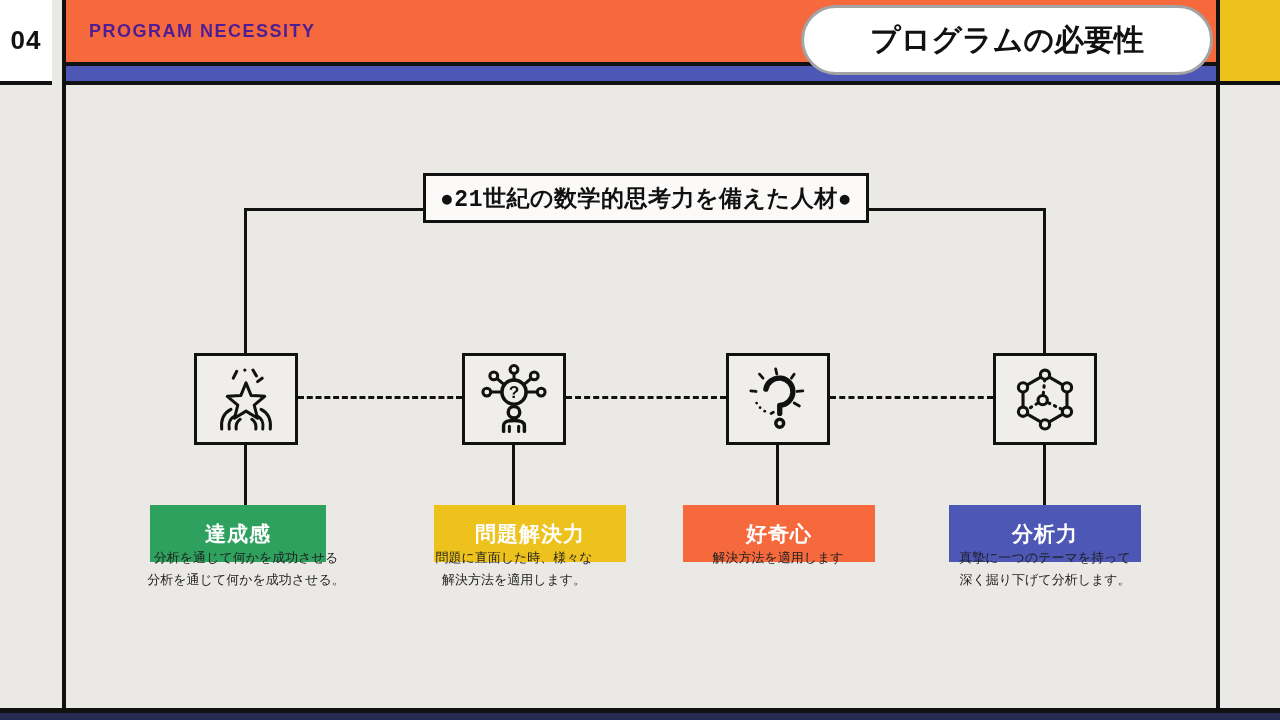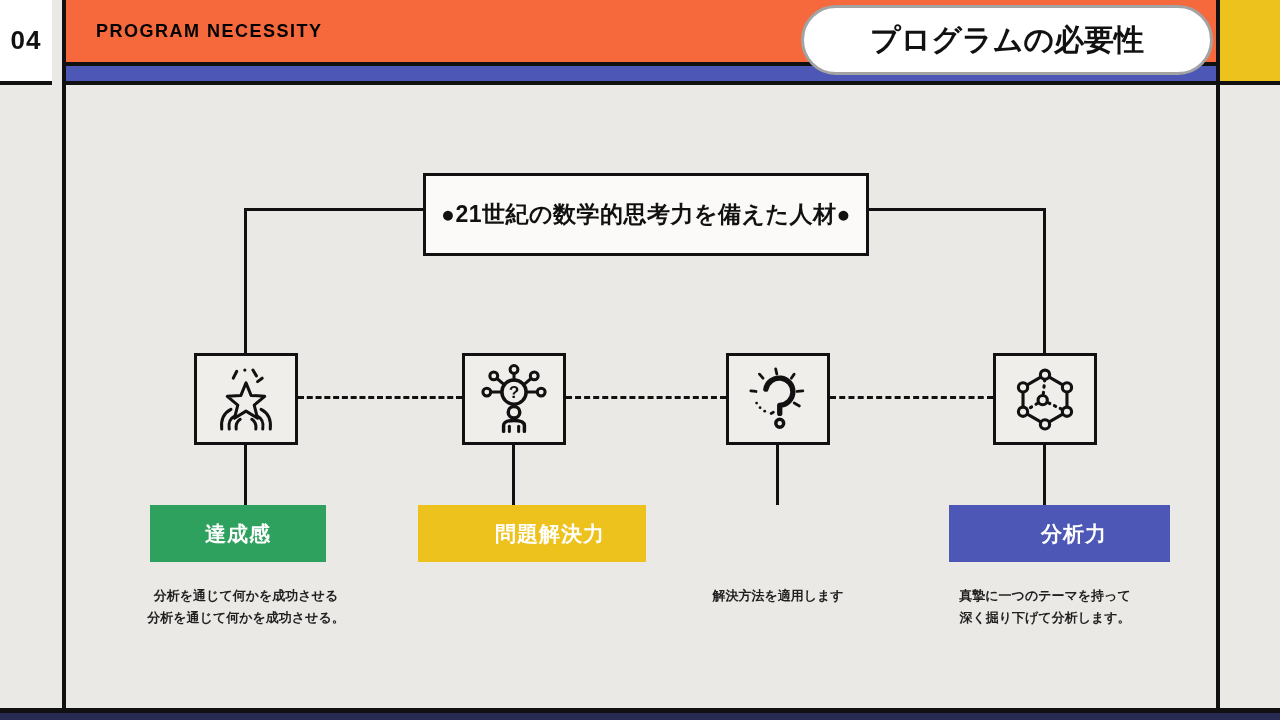--- a/index.html
+++ b/index.html
@@ -8,53 +8,53 @@
     background:#ebe9e6;font-family:"Liberation Sans","DejaVu Sans",sans-serif;color:#111;
   }
   
   .num-cell{position:absolute;left:0;top:0;width:52px;height:81px;background:#ffffff;
     border-bottom:4px solid #111;display:flex;align-items:center;justify-content:center;
     font-size:26px;font-weight:900;letter-spacing:1px;}
   .divider-left{position:absolute;left:62px;top:0;width:4px;height:712px;background:#111;}
   .divider-right{position:absolute;left:1216px;top:0;width:4px;height:712px;background:#111;}
   .orange-bar{position:absolute;left:66px;top:0;width:1150px;height:62px;background:#f5693d;
     border-bottom:4px solid #111;display:flex;align-items:center;}
-  .kicker{margin-left:30px;font-size:18px;font-weight:900;letter-spacing:1.5px;color:#000000;}
+  .kicker{margin-left:23px;font-size:18px;font-weight:900;letter-spacing:1.5px;color:#4c1d95;}
   .blue-bar{position:absolute;left:66px;top:66px;width:1150px;height:15px;background:#4c57b6;
     border-bottom:4px solid #111;}
   .yellow-square{position:absolute;left:1220px;top:0;width:60px;height:81px;background:#edc21c;
     border-bottom:4px solid #111;}
   .title-pill{position:absolute;left:801px;top:5px;width:412px;height:70px;background:#ffffff;
     border:3px solid #a3a3a3;border-radius:40px;box-sizing:border-box;z-index:5;
     display:flex;align-items:center;justify-content:center;font-size:30px;font-weight:900;}
   
   .bottom-border{position:absolute;left:0;top:708px;width:1280px;height:5px;background:#111;}
   .bottom-strip{position:absolute;left:0;top:713px;width:1280px;height:7px;background:#272b52;}
   
-  .root-box{position:absolute;left:423px;top:173px;width:446px;height:83px;background:#fbfaf8;
+  .root-box{position:absolute;left:423px;top:173px;width:446px;height:50px;background:#fbfaf8;
     border:3px solid #111;box-sizing:border-box;display:flex;align-items:center;justify-content:center;
-    font-size:23px;font-weight:900;letter-spacing:0.5px;}
+    font-size:23px;font-weight:900;letter-spacing:0.5px;font-family:Liberation Mono, monospace;}
   .hline{position:absolute;top:208px;height:3px;background:#111;}
   .hline.left{left:246px;width:177px;}
   .hline.right{left:869px;width:177px;}
   .vline{position:absolute;top:208px;width:3px;height:146px;background:#111;}
   .vline.left{left:244px;}
   .vline.right{left:1043px;}
   .icon-box{position:absolute;top:353px;width:104px;height:92px;background:#f0eeeb;
     border:3px solid #111;box-sizing:border-box;display:flex;align-items:center;justify-content:center;}
   .icon-box svg{width:74px;height:74px;}
   .ib1{left:194px;} .ib2{left:462px;} .ib3{left:726px;} .ib4{left:993px;}
   .dash{position:absolute;top:396px;height:0;border-top:3px dashed #111;}
   .d1{left:298px;width:164px;} .d2{left:566px;width:160px;} .d3{left:830px;width:163px;}
   .vdrop{position:absolute;top:445px;width:3px;height:60px;background:#111;}
   .vd1{left:244px;} .vd2{left:512px;} .vd3{left:776px;} .vd4{left:1043px;}
   .color-box{position:absolute;top:505px;height:57px;display:flex;align-items:center;justify-content:center;
     color:#ffffff;font-size:21px;font-weight:800;letter-spacing:1px;}
-  .cb1{left:150px;width:176px;} .cb2{left:418px;width:192px;padding-left:36px;} .cb3{left:683px;width:192px;} .cb4{left:949px;width:192px;padding-left:29px;}
-  .desc{position:absolute;top:585px;width:280px;text-align:center;font-size:13px;font-weight:700;
+  .cb1{left:150px;width:176px;} .cb2{left:434px;width:192px;} .cb3{left:683px;width:192px;} .cb4{left:949px;width:192px;}
+  .desc{position:absolute;top:547px;width:280px;text-align:center;font-size:13px;font-weight:400;
     color:#1f1f1f;line-height:1.7;}
   .ds1{left:106px;} .ds2{left:374px;} .ds3{left:638px;} .ds4{left:905px;}
 </style>
 </head>
 <body>
 
 <div class="slide">
 
   <div class="num-cell">04</div>
   <div class="divider-left"></div>
@@ -148,25 +148,30 @@
   <div class="dash d2"></div>
   <div class="dash d3"></div>
 
   <div class="vdrop vd1"></div>
   <div class="vdrop vd2"></div>
   <div class="vdrop vd3"></div>
   <div class="vdrop vd4"></div>
 
   <div class="color-box cb1" style="background-color: rgb(47, 161, 95);">達成感</div>
   <div class="color-box cb2" style="background-color: rgb(237, 194, 28);">問題解決力</div>
+  <div class="color-box cb3" style="background-color: rgb(245, 105, 61);">好奇心</div>
   <div class="color-box cb4" style="background-color: rgb(76, 87, 182);">分析力</div>
 
   <div class="desc ds1">
     <div>分析を通じて何かを成功させる</div>
     <div>分析を通じて何かを成功させる。</div>
+  </div>
+  <div class="desc ds2">
+    <div>問題に直面した時、様々な</div>
+    <div>解決方法を適用します。</div>
   </div>
   <div class="desc ds3">
     <div>解決方法を適用します</div>
   </div>
   <div class="desc ds4">
     <div>真摯に一つのテーマを持って</div>
     <div>深く掘り下げて分析します。</div>
   </div>
 
   <div class="bottom-border"></div>

